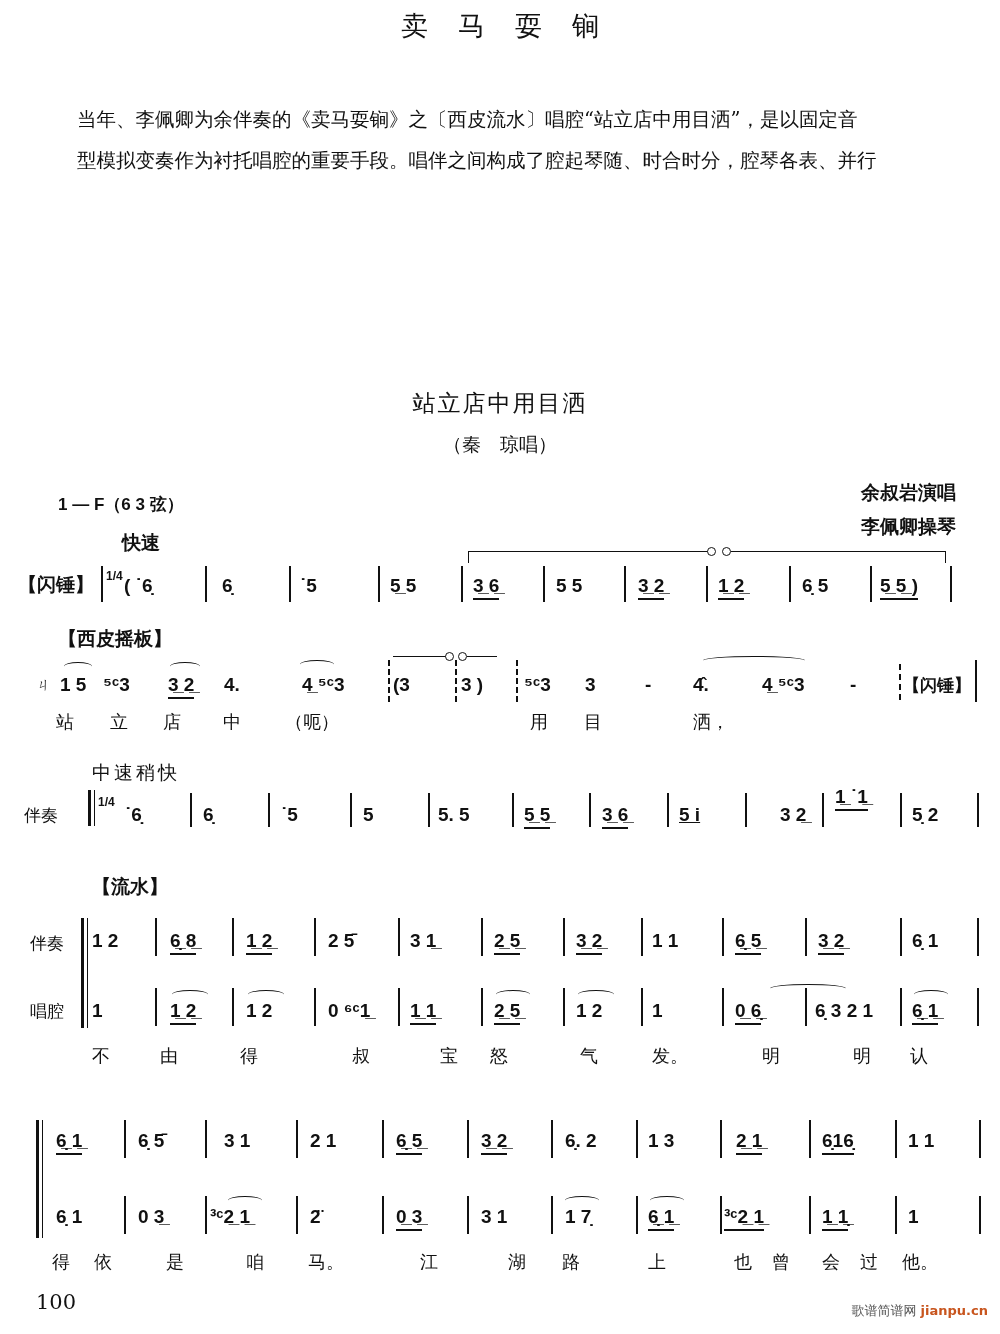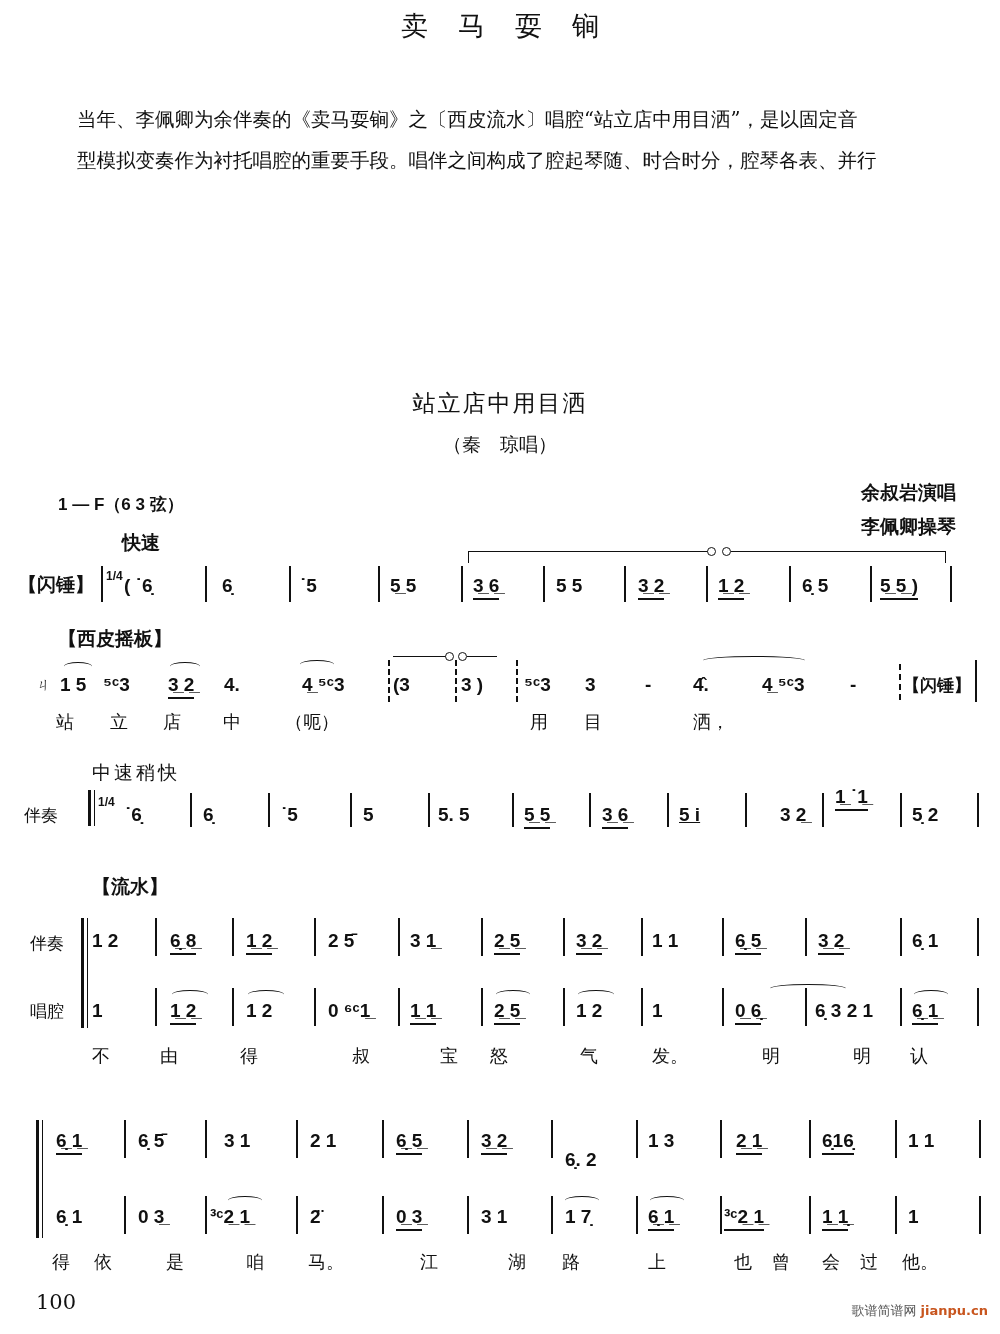--- a/index.html
+++ b/index.html
@@ -223,21 +223,21 @@
 <div class="abs note" style="left:138px; top:1130px;">6̣ 5̄</div>
 <div class="bar" style="left:205px; top:1120px; height:38px;"></div>
 <div class="abs note" style="left:224px; top:1130px;">3 1</div>
 <div class="bar" style="left:296px; top:1120px; height:38px;"></div>
 <div class="abs note" style="left:310px; top:1130px;">2 1</div>
 <div class="bar" style="left:382px; top:1120px; height:38px;"></div>
 <div class="abs note uline" style="left:396px; top:1130px;">6̲̣ 5̲</div>
 <div class="bar" style="left:467px; top:1120px; height:38px;"></div>
 <div class="abs note uline" style="left:481px; top:1130px;">3̲ 2̲</div>
 <div class="bar" style="left:551px; top:1120px; height:38px;"></div>
-<div class="abs note" style="left:565px; top:1130px;margin-top:19px;">6̣. 2</div>
+<div class="abs note" style="left:565px; top:1130px;">6̣. 2</div>
 <div class="bar" style="left:636px; top:1120px; height:38px;"></div>
 <div class="abs note" style="left:648px; top:1130px;">1 3</div>
 <div class="bar" style="left:720px; top:1120px; height:38px;"></div>
 <div class="abs note uline" style="left:736px; top:1130px;">2̲ 1̲</div>
 <div class="bar" style="left:809px; top:1120px; height:38px;"></div>
 <div class="abs note uline" style="left:822px; top:1130px;">6̣16̣</div>
 <div class="bar" style="left:895px; top:1120px; height:38px;"></div>
 <div class="abs note" style="left:908px; top:1130px;">1 1</div>
 <div class="bar" style="left:979px; top:1120px; height:38px;"></div>
 

